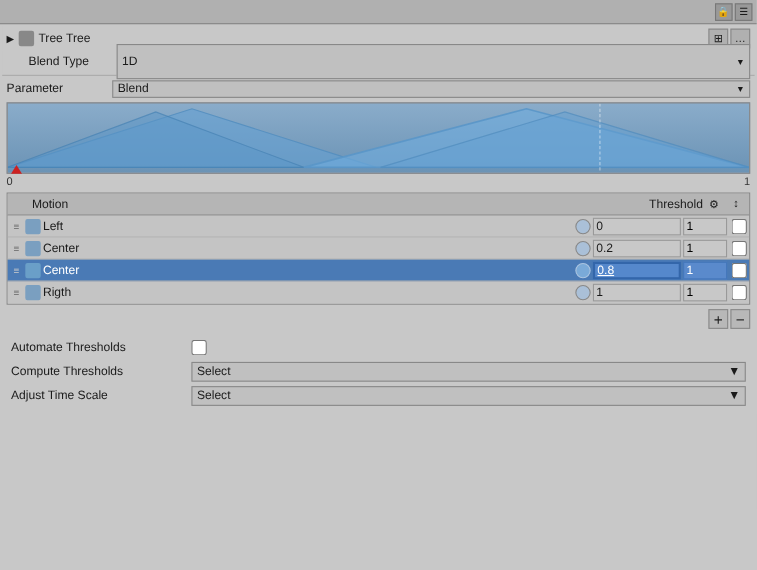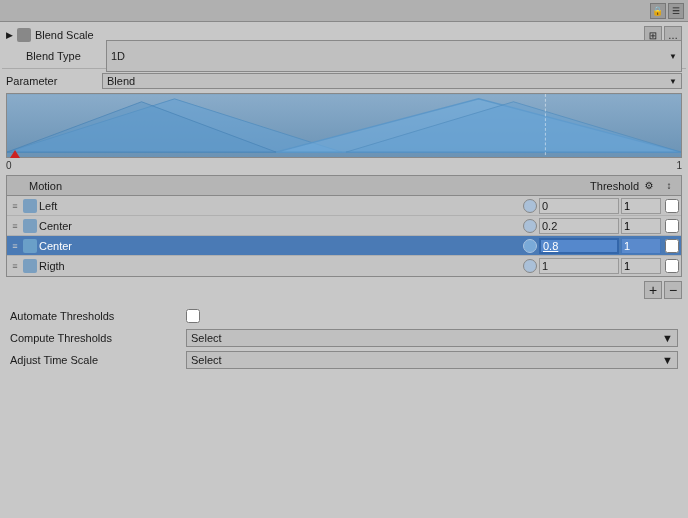--- a/index.html
+++ b/index.html
@@ -324,21 +324,21 @@
     }
 
     
     .settings-section {
       padding: 4px 8px;
     }
     .settings-row {
       display: flex;
       align-items: center;
       height: 22px;
-      gap: 16px;
+      gap: 4px;
     }
     .settings-label {
       width: 160px;
       font-size: 11px;
     }
     .settings-checkbox {
       width: 14px;
       height: 14px;
       cursor: pointer;
     }
@@ -363,21 +363,21 @@
     <div class="title-bar-btn">🔒</div>
     <div class="title-bar-btn">☰</div>
   </div>
 </div>
 
 <div class="inspector">
 
   <div class="blend-tree-row">
     <span style="font-size:9px; cursor:pointer;">▶</span>
     <div class="blend-tree-icon"></div>
-    <span class="blend-tree-label">Blend Scale</span>
+    <span class="blend-tree-label">Tree Tree</span>
     <div class="blend-tree-actions">
       <div class="icon-btn">⊞</div>
       <div class="icon-btn">…</div>
     </div>
   </div>
 
   <div class="blend-type-row">
     <span class="blend-type-label">Blend Type</span>
     <div class="dropdown-field">
       <span>1D</span>

